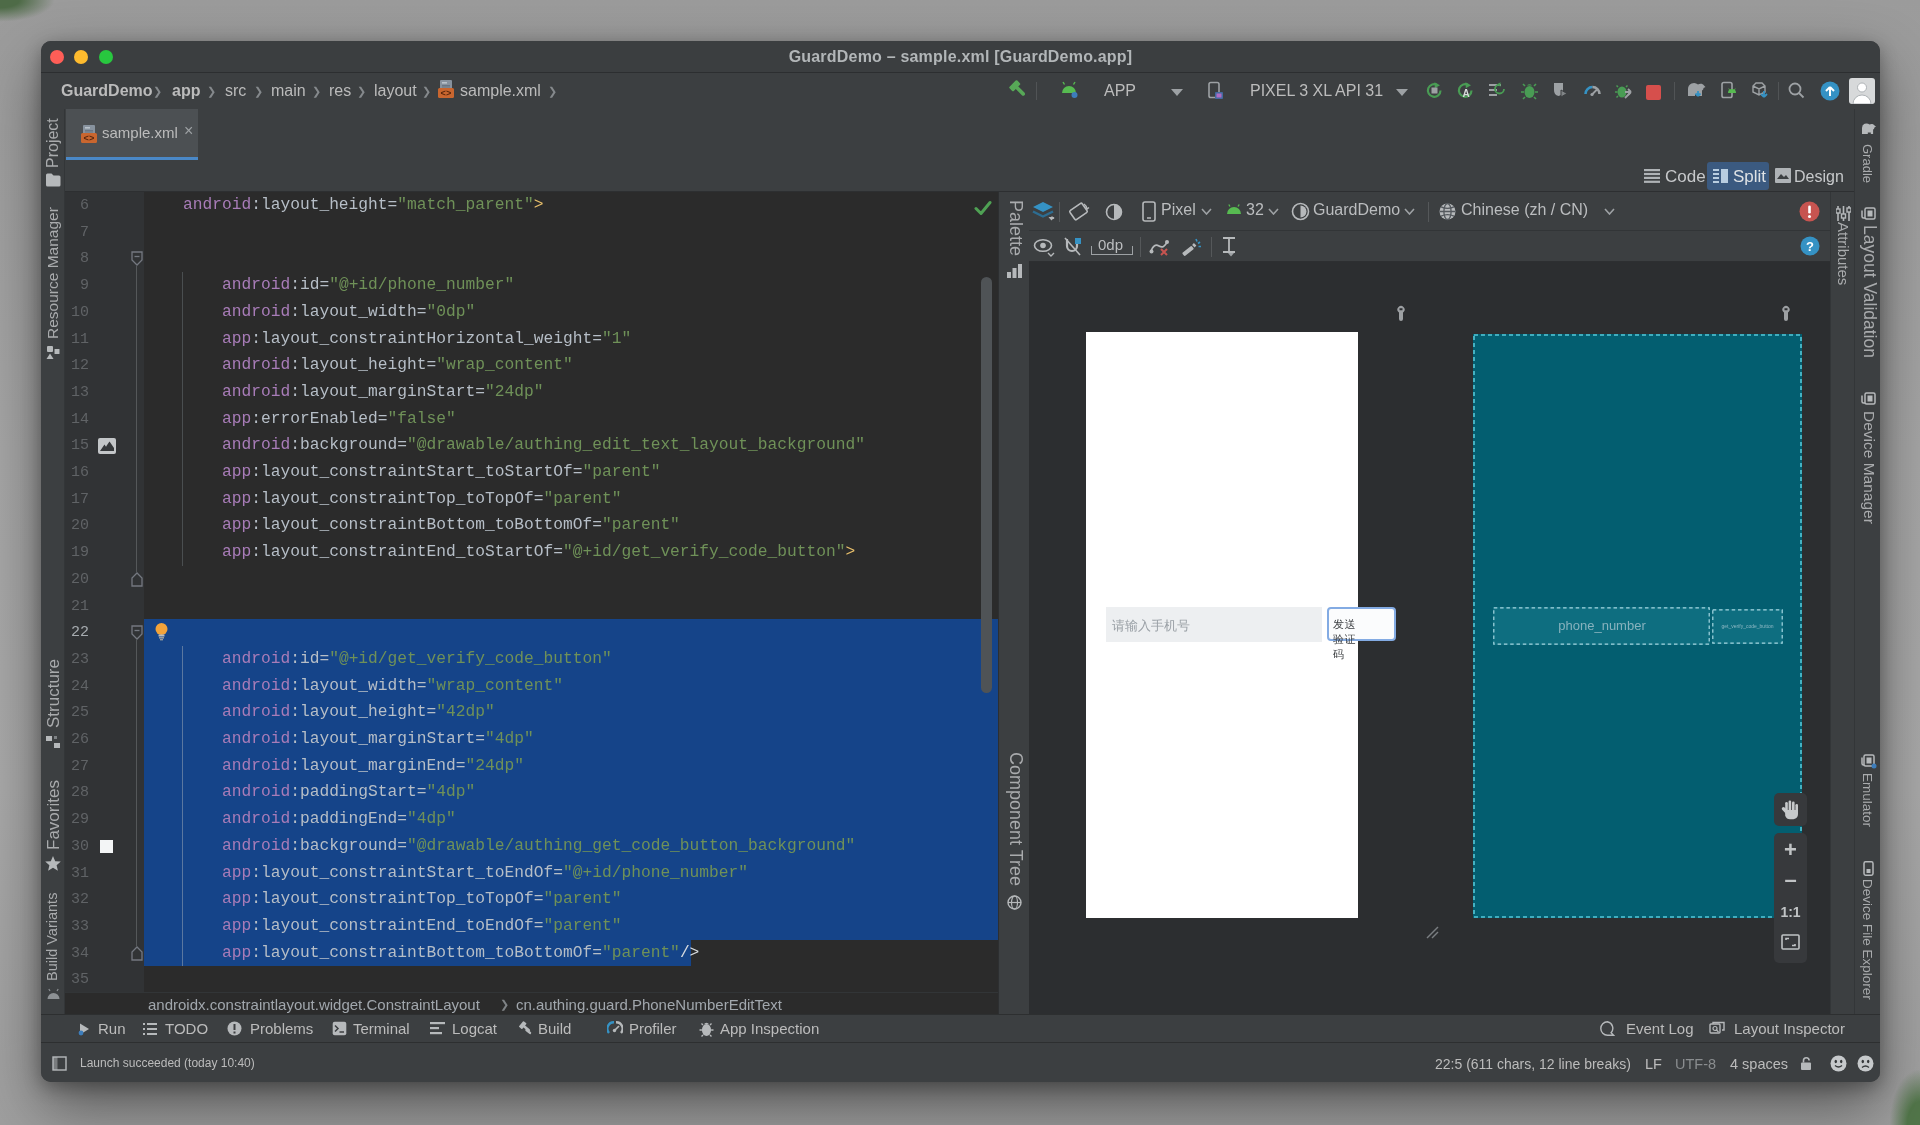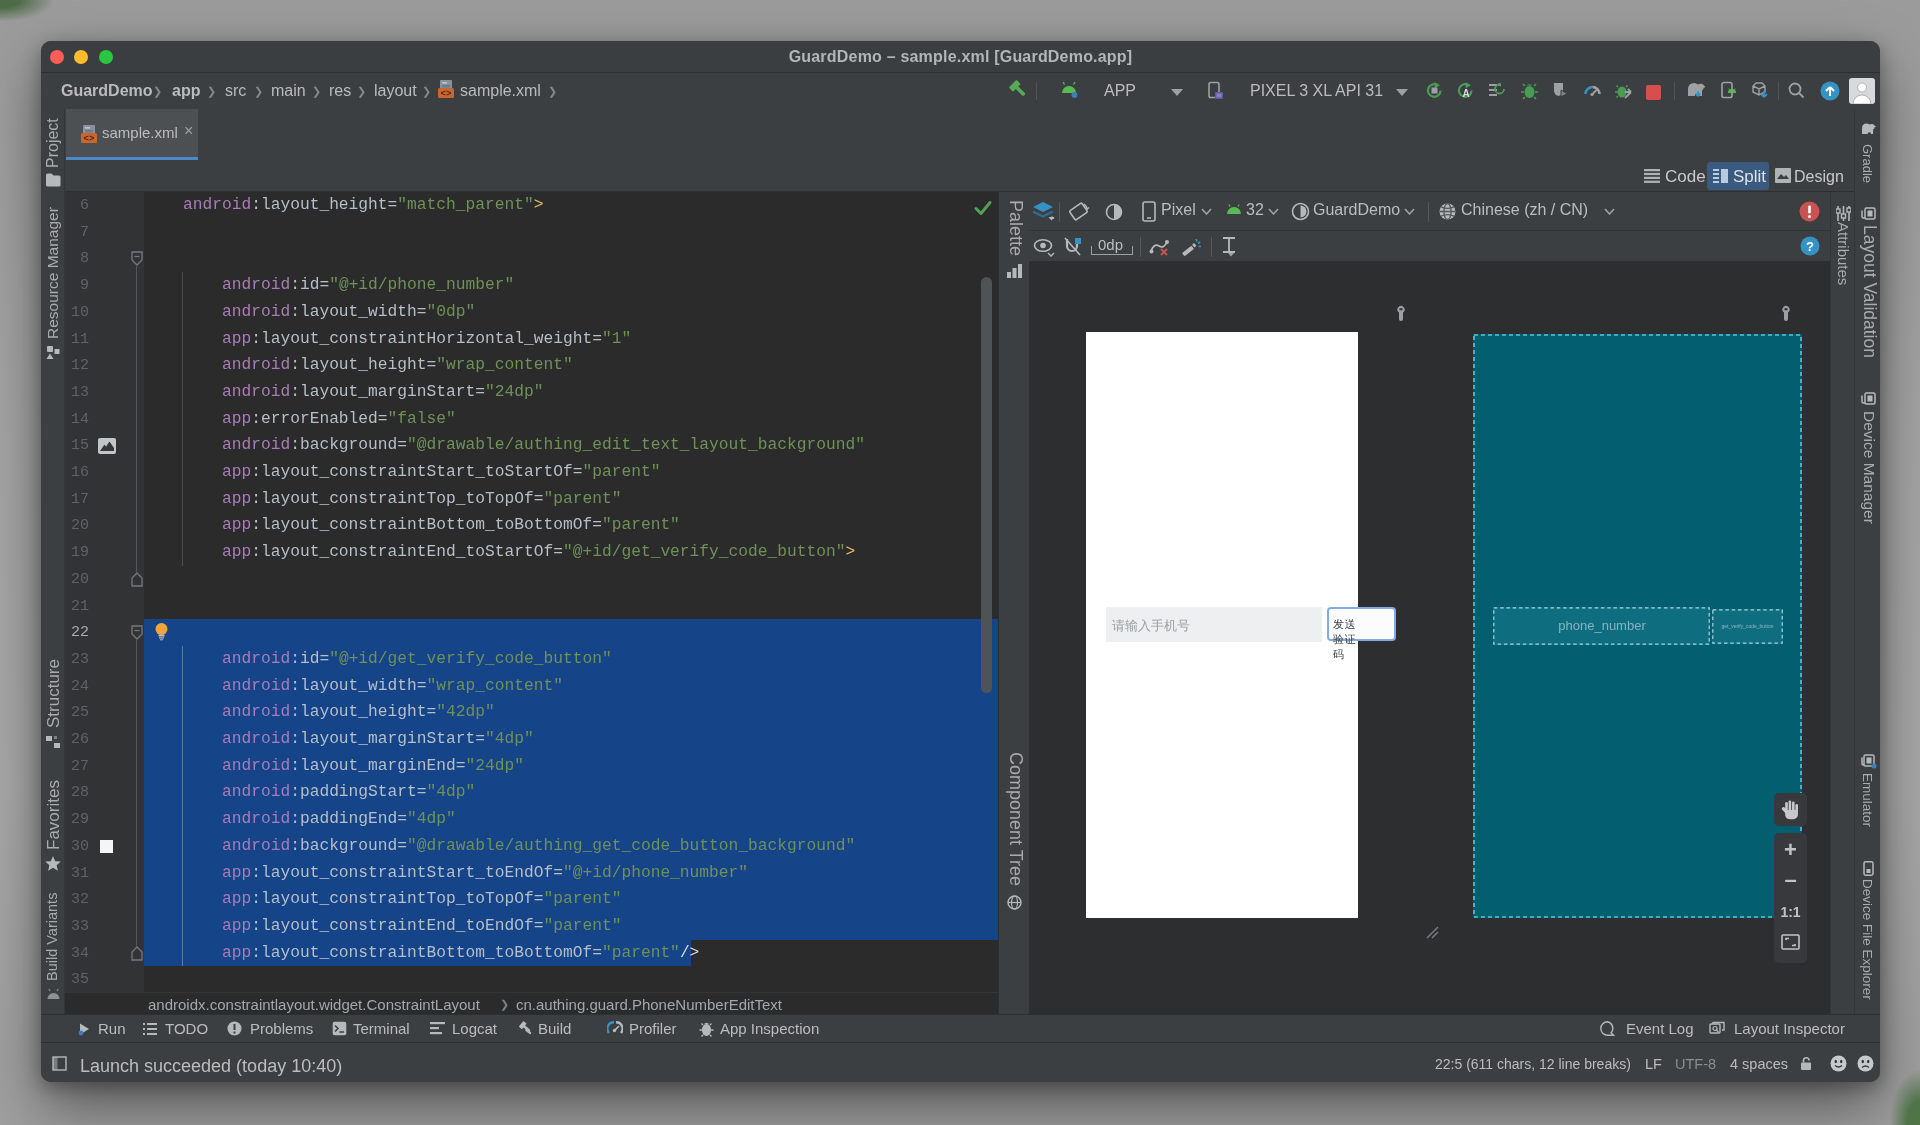--- a/index.html
+++ b/index.html
@@ -49,21 +49,21 @@
   #phone-w { left:57px; top:70px; width:272px; height:586px; background:#ffffff; }
   #phone-b { left:444px; top:72px; width:329px; height:584px; background:#035e70; }
   .dtxt { color:#bbbdbf; font-size:16px; }
   .dsep { position:absolute; width:1px; height:20px; background:#55585a; }
   .zbtn { position:absolute; left:745px; width:33px; background:#37393c; border-radius:5px; }
   
   #xmlcrumbs { left:24px; top:951px; width:933px; height:22px; background:#2b2b2b; border-top:1px solid #323537; color:#a1a7ad; font-size:15px; }
   #toolbar-bottom { left:0; top:973px; width:100%; height:28px; background:#3c3f41; border-top:1px solid #2d2f30; }
   #statusbar { left:0; top:1001px; width:100%; height:40px; background:#3c3f41; border-top:1px solid #2d2f30; }
   .bitem { top:5px; color:#bcbcbc; font-size:15px; }
-  .sitem { top:13px; color:#bcbcbc; font-size:18px; }
+  .sitem { top:13px; color:#bcbcbc; font-size:12px; }
 </style>
 </head>
 <body>
 <div class="abs" id="corner-tl"></div>
 <div class="abs" id="corner-br"></div>
 <div class="abs" id="win">
   <div class="abs" id="titlebar">
     <div class="abs tl" style="left:9px;background:#ff5e57;"></div>
     <div class="abs tl" style="left:33px;background:#febb2e;"></div>
     <div class="abs tl" style="left:58px;background:#28c73f;"></div>

